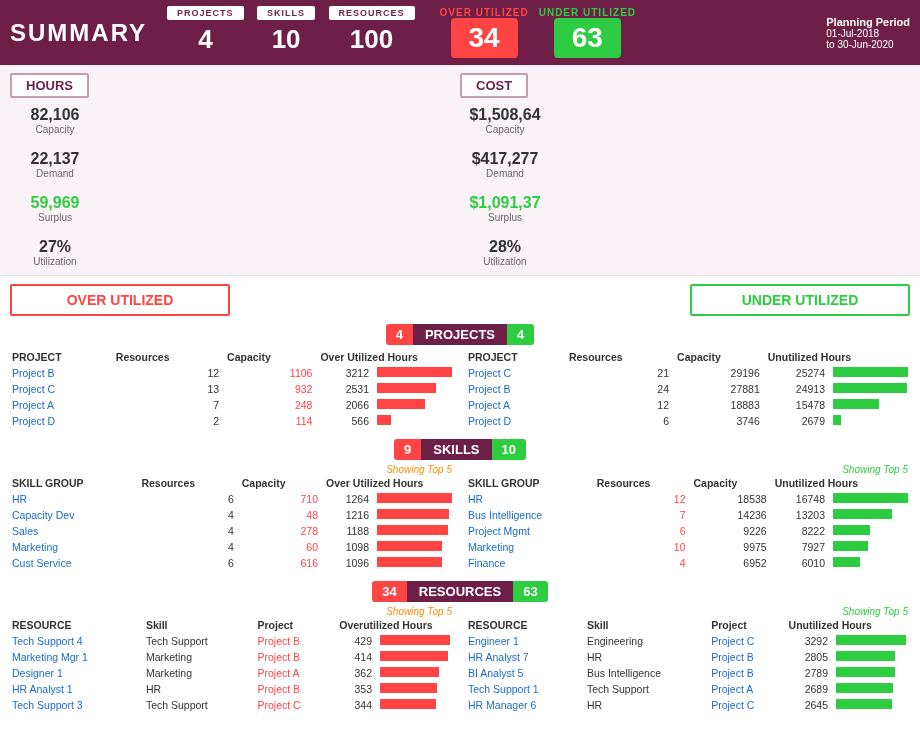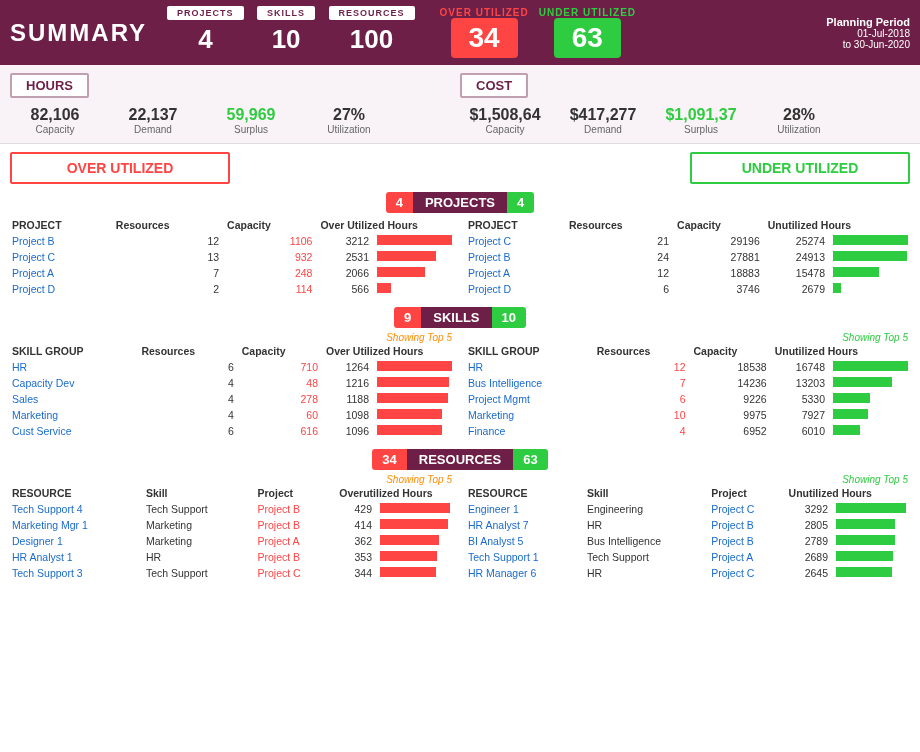--- a/index.html
+++ b/index.html
@@ -93,21 +93,21 @@
       color: #fff;
       font-size: 28px;
       font-weight: 900;
       padding: 4px 18px;
       min-width: 60px;
       text-align: center;
       border-radius: 4px;
     }
     .planning-period {
       margin-left: auto;
-      text-align: right;
+      text-align: left;
       color: #fff;
       font-size: 10px;
     }
     .planning-period .title {
       font-weight: 700;
       font-size: 11px;
     }
 
     
     .summary-row {
@@ -124,22 +124,23 @@
       color: #6d1f47;
       font-weight: 700;
       font-size: 13px;
       padding: 3px 14px;
       margin-bottom: 8px;
       border-radius: 2px;
       background: #fff;
     }
     .metrics-row {
       display: flex;
-      gap: 8px;
+      gap: 15px;
       align-items: flex-start;
+      flex-direction: column;
     }
     .metric-item {
       display: flex;
       flex-direction: column;
       align-items: center;
       min-width: 90px;
     }
     .metric-value {
       font-size: 16px;
       font-weight: 700;
@@ -548,21 +549,21 @@
       <td class="link">Bus Intelligence</td>
       <td class="num" style="color:#ff4444;">7</td>
       <td class="num">14236</td>
       <td class="num">13203</td>
       <td class="bar-cell"><span class="bar-under" style="width:59px"></span></td>
     </tr>
           <tr>
       <td class="link">Project Mgmt</td>
       <td class="num" style="color:#ff4444;">6</td>
       <td class="num">9226</td>
-      <td class="num">5330</td>
+      <td class="num">8222</td>
       <td class="bar-cell"><span class="bar-under" style="width:37px"></span></td>
     </tr>
           <tr>
       <td class="link">Marketing</td>
       <td class="num" style="color:#ff4444;">10</td>
       <td class="num">9975</td>
       <td class="num">7927</td>
       <td class="bar-cell"><span class="bar-under" style="width:35px"></span></td>
     </tr>
           <tr>

